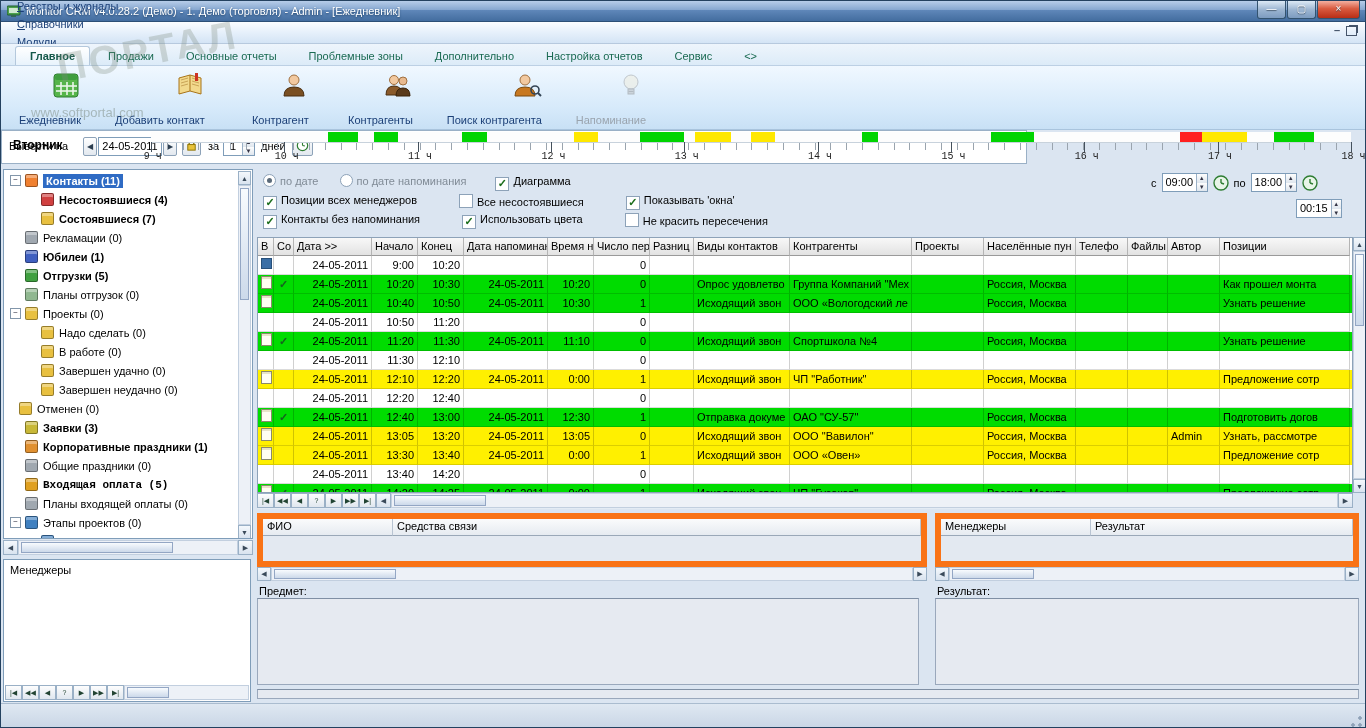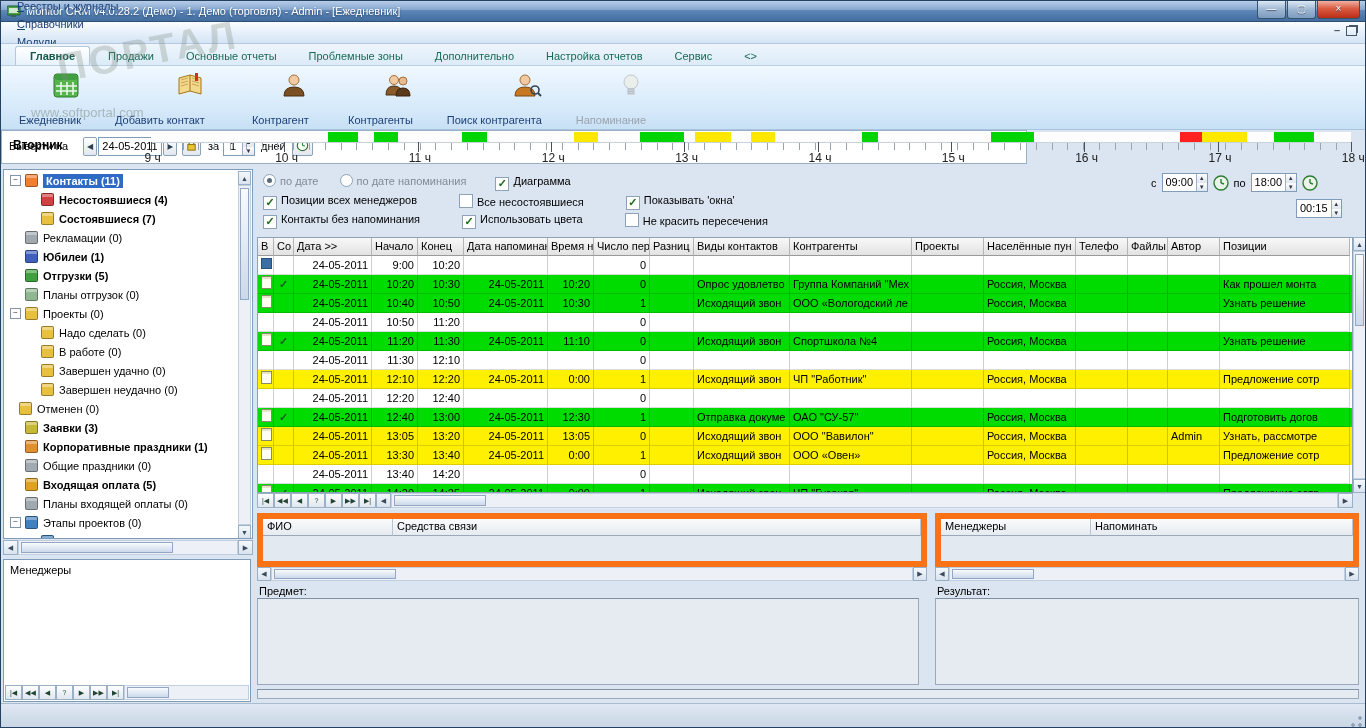--- a/index.html
+++ b/index.html
@@ -53,21 +53,21 @@
   .spin .updown{width:11px;display:flex;flex-direction:column;border-left:1px solid #9ab0c6;}
   .spin .updown div{flex:1;font-size:6px;line-height:8px;text-align:center;background:linear-gradient(#fdfdfd,#dfe6ee);color:#334;}
   #timeline-panel{left:316px;top:130px;width:1026px;height:34px;background:#fff;border:1px solid #9ab0c6;box-sizing:border-box;}
   #weekday{position:absolute;left:12px;top:8px;font-weight:bold;font-size:12px;}
   #ruler{position:absolute;left:150px;right:14px;top:0;bottom:0;}
   #segband{position:absolute;left:0;right:0;top:2px;height:10px;background:#fdfdfd;border-bottom:1px solid #c8d2dc;}
   .seg{position:absolute;top:0;height:10px;}
   #ruler-line{position:absolute;left:0;right:0;top:13px;height:7px;
     background:repeating-linear-gradient(to right,#9aa4ae 0 1px,transparent 1px 15.8px);}
   .tick{position:absolute;top:12px;width:1px;height:10px;background:#44505c;}
-  .tick-label{position:absolute;top:21px;transform:translateX(-40%);font-size:12px;color:#222;white-space:nowrap;}
+  .tick-label{position:absolute;top:21px;transform:translateX(-40%);font-size:10px;color:#222;white-space:nowrap;font-family:Liberation Mono, monospace;}
   .side-btn{position:absolute;width:18px;height:16px;font-size:9px;line-height:14px;}
   
   .rb{display:inline-block;width:11px;height:11px;border-radius:50%;border:1px solid #8da2b8;background:#fff;
     vertical-align:-2px;margin-right:4px;position:relative;}
   .rb.on::after{content:"";position:absolute;left:3px;top:3px;width:5px;height:5px;border-radius:50%;background:#5a6a7a;}
   .cb{display:inline-block;width:12px;height:12px;border:1px solid #8da2b8;background:#fff;
     vertical-align:-2px;margin-right:4px;text-align:center;line-height:11px;font-size:11px;color:#1c6e1c;font-weight:bold;}
   .cb.on::after{content:"✓";}
   .check,.radio-wrap{white-space:nowrap;cursor:default;}
   .radio-wrap.disabled{color:#808b96;}
@@ -756,21 +756,21 @@
         <div class="tree-row" style="padding-left: 6px;">
           <span class="exp-sp"></span>
           <span class="ticon" style="background: rgb(224, 144, 48);"></span>
           <span class="tlabel b">Корпоративные праздники (1)</span>
         </div>
         <div class="tree-row" style="padding-left: 6px;">
           <span class="exp-sp"></span>
           <span class="ticon" style="background: rgb(160, 168, 176);"></span>
           <span class="tlabel">Общие праздники (0)</span>
         </div>
-        <div class="tree-row" style="padding-left: 6px;">
+        <div class="tree-row" style="padding-left: 6px; font-family: Liberation Mono, monospace;">
           <span class="exp-sp"></span>
           <span class="ticon" style="background: rgb(224, 160, 32);"></span>
           <span class="tlabel b">Входящая оплата (5)</span>
         </div>
         <div class="tree-row" style="padding-left: 6px;">
           <span class="exp-sp"></span>
           <span class="ticon" style="background: rgb(160, 168, 176);"></span>
           <span class="tlabel">Планы входящей оплаты (0)</span>
         </div>
         <div class="tree-row" style="padding-left: 6px;">
@@ -829,21 +829,21 @@
     <div class="sbtn" style="width:14px;font-size:7px;line-height:12px;">◀</div>
     <div class="track" style="flex:1;">
         <div class="thumb" style="top:1px;bottom:1px;left:2px;width:120px;"></div>
       </div>
     <div class="sbtn" style="width:14px;font-size:7px;line-height:12px;">▶</div>
   </div>
 
   <div class="abs btable" style="left:934px;top:512px;width:424px;height:54px;">
     <div class="hrow">
       <div class="hc" style="width:150px;">Менеджеры</div>
-      <div class="hc" style="flex:1;">Напоминать</div>
+      <div class="hc" style="flex:1;">Результат</div>
     </div>
     <div class="bodyarea"></div>
   </div>
   <div class="abs" style="left:934px;top:566px;width:424px;height:14px;display:flex;">
     <div class="sbtn" style="width:14px;font-size:7px;line-height:12px;">◀</div>
     <div class="track" style="flex:1;">
         <div class="thumb" style="top:1px;bottom:1px;left:2px;width:80px;"></div>
       </div>
     <div class="sbtn" style="width:14px;font-size:7px;line-height:12px;">▶</div>
   </div>

